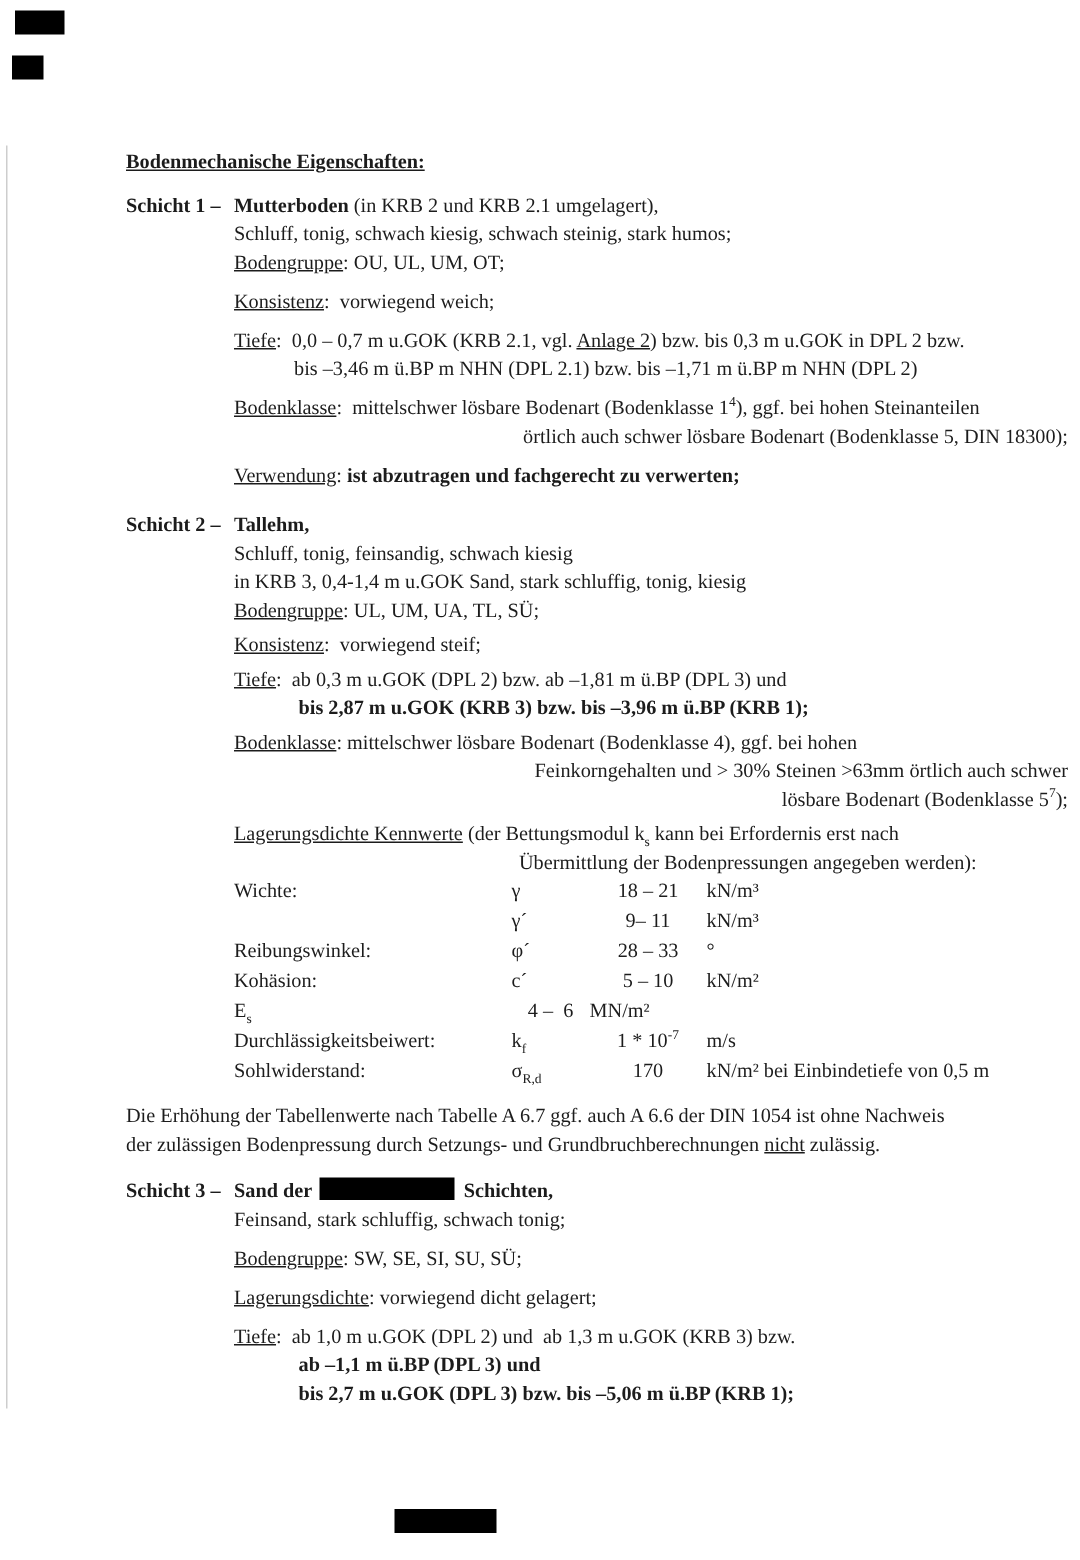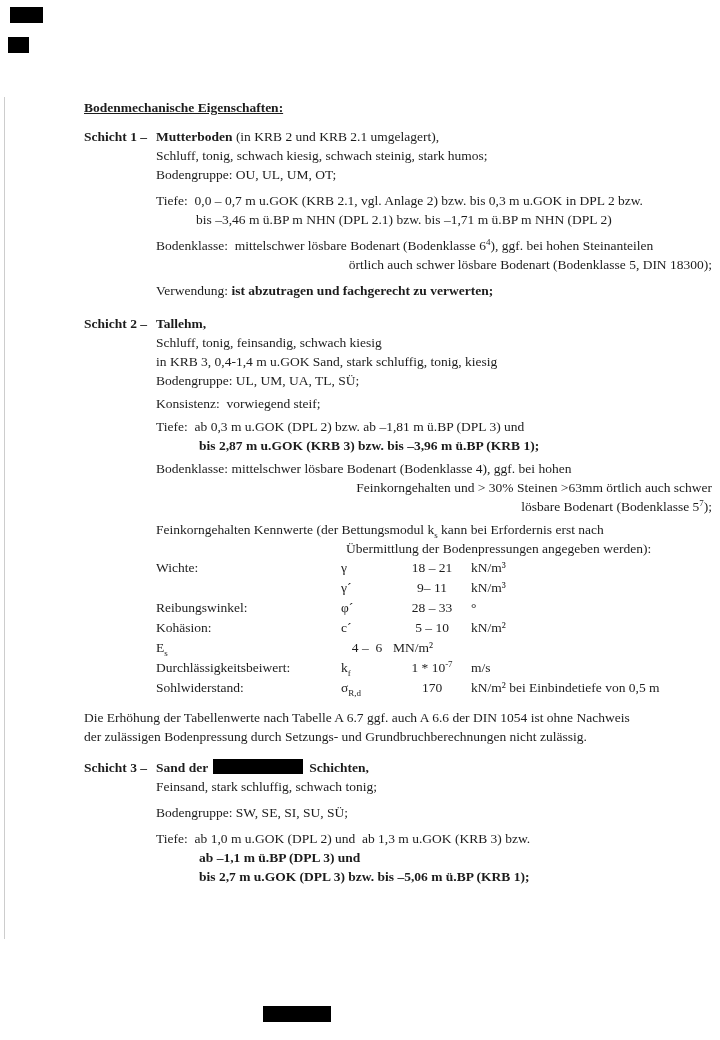--- a/index.html
+++ b/index.html
@@ -14,21 +14,21 @@
   .redaction{position:absolute;background:#000;}
   #red-top-1{left:10px;top:7px;width:33px;height:16px;}
   #red-top-2{left:8px;top:37px;width:21px;height:16px;}
   #red-bottom{left:263px;top:1006px;width:68px;height:16px;}
   .content{position:absolute;left:84px;top:98px;width:628px;}
   .title{font-weight:bold;text-decoration:underline;line-height:19px;margin-bottom:10px;}
   .section{display:grid;grid-template-columns:72px 1fr;}
   .sec-label{font-weight:bold;line-height:19px;}
   .line{line-height:19px;}
   .b{font-weight:bold;}
-  .ul{}
+  .ul{text-decoration:underline;}
   .g7{margin-top:7px;}
   .g4{margin-top:4px;}
   .ind40{margin-left:40px;}
   .ind43{margin-left:43px;font-weight:bold;}
   .ind92{margin-left:92px;text-align:right;}
   .ind190{margin-left:190px;}
   sup,sub{font-size:9px;line-height:0;}
   .krow{display:grid;grid-template-columns:185px 52px 78px 1fr;line-height:20px;}
   .kval{text-align:center;white-space:pre;}
   .ksym{white-space:pre;}
@@ -48,26 +48,27 @@
 <div class="content">
 
   <div class="title t">Bodenmechanische Eigenschaften:</div>
 
   <div class="section">
     <div class="sec-label t">Schicht 1 –</div>
     <div>
       <div class="line"><span class="b t">Mutterboden</span><span class="t"> (in KRB 2 und KRB 2.1 umgelagert),</span></div>
       <div class="line t">Schluff, tonig, schwach kiesig, schwach steinig, stark humos;</div>
       <div class="line"><span class="ul t">Bodengruppe</span><span class="t">: OU, UL, UM, OT;</span></div>
+      <div class="line g7"><span class="ul t">Konsistenz</span><span class="t">:  vorwiegend weich;</span></div>
       <div class="g7">
         <div class="line"><span class="ul t">Tiefe</span><span class="t">:  0,0 – 0,7 m u.GOK (KRB 2.1, vgl. </span><span class="ul t">Anlage 2</span><span class="t">) bzw. bis 0,3 m u.GOK in DPL 2 bzw.</span></div>
         <div class="line ind40 t">bis –3,46 m ü.BP m NHN (DPL 2.1) bzw. bis –1,71 m ü.BP m NHN (DPL 2)</div>
       </div>
       <div class="g7">
-        <div class="line"><span class="ul t">Bodenklasse</span><span class="t">:  mittelschwer lösbare Bodenart (Bodenklasse 6</span><sup class="t">4</sup><span class="t">), ggf. bei hohen Steinanteilen</span></div>
+        <div class="line"><span class="ul t">Bodenklasse</span><span class="t">:  mittelschwer lösbare Bodenart (Bodenklasse 1</span><sup class="t">4</sup><span class="t">), ggf. bei hohen Steinanteilen</span></div>
         <div class="line ind92 t">örtlich auch schwer lösbare Bodenart (Bodenklasse 5, DIN 18300);</div>
       </div>
       <div class="line g7"><span class="ul t">Verwendung</span><span class="t">: </span><span class="b t">ist abzutragen und fachgerecht zu verwerten;</span></div>
     </div>
   </div>
 
   <div class="section sec2">
     <div class="sec-label t">Schicht 2 –</div>
     <div>
       <div class="line"><span class="b t">Tallehm,</span></div>
@@ -78,21 +79,21 @@
       <div class="g4">
         <div class="line"><span class="ul t">Tiefe</span><span class="t">:  ab 0,3 m u.GOK (DPL 2) bzw. ab –1,81 m ü.BP (DPL 3) und</span></div>
         <div class="line ind43 t">bis 2,87 m u.GOK (KRB 3) bzw. bis –3,96 m ü.BP (KRB 1);</div>
       </div>
       <div class="g4">
         <div class="line"><span class="ul t">Bodenklasse</span><span class="t">: mittelschwer lösbare Bodenart (Bodenklasse 4), ggf. bei hohen</span></div>
         <div class="line ind92 t">Feinkorngehalten und &gt; 30% Steinen &gt;63mm örtlich auch schwer</div>
         <div class="line ind92"><span class="t">lösbare Bodenart (Bodenklasse 5</span><sup class="t">7</sup><span class="t">);</span></div>
       </div>
       <div class="g4">
-        <div class="line"><span class="ul t">Feinkorngehalten Kennwerte</span><span class="t"> (der Bettungsmodul k</span><sub class="t">s</sub><span class="t"> kann bei Erfordernis erst nach</span></div>
+        <div class="line"><span class="ul t">Lagerungsdichte Kennwerte</span><span class="t"> (der Bettungsmodul k</span><sub class="t">s</sub><span class="t"> kann bei Erfordernis erst nach</span></div>
         <div class="line ind190 t">Übermittlung der Bodenpressungen angegeben werden):</div>
 
         <div class="krow">
           <div class="t">Wichte:</div>
           <div class="ksym"><span class="t">γ</span><sub class="t"></sub></div>
           <div class="kval"><span class="t">18 – 21</span><sup class="t"></sup></div>
           <div class="t">kN/m³</div>
         </div>
         <div class="krow">
           <div class="t"></div>
@@ -137,20 +138,21 @@
     <div class="line t">Die Erhöhung der Tabellenwerte nach Tabelle A 6.7 ggf. auch A 6.6 der DIN 1054 ist ohne Nachweis</div>
     <div class="line"><span class="t">der zulässigen Bodenpressung durch Setzungs- und Grundbruchberechnungen </span><span class="ul t">nicht</span><span class="t"> zulässig.</span></div>
   </div>
 
   <div class="section sec3">
     <div class="sec-label t">Schicht 3 –</div>
     <div>
       <div class="line"><span class="b t">Sand der</span><span class="redact-inline"></span><span class="b t">Schichten,</span></div>
       <div class="line t">Feinsand, stark schluffig, schwach tonig;</div>
       <div class="line g7"><span class="ul t">Bodengruppe</span><span class="t">: SW, SE, SI, SU, SÜ;</span></div>
+      <div class="line g7"><span class="ul t">Lagerungsdichte</span><span class="t">: vorwiegend dicht gelagert;</span></div>
       <div class="g7">
         <div class="line"><span class="ul t">Tiefe</span><span class="t">:  ab 1,0 m u.GOK (DPL 2) und  ab 1,3 m u.GOK (KRB 3) bzw.</span></div>
         <div class="line ind43 t">ab –1,1 m ü.BP (DPL 3) und</div>
         <div class="line ind43 t">bis 2,7 m u.GOK (DPL 3) bzw. bis –5,06 m ü.BP (KRB 1);</div>
       </div>
     </div>
   </div>
 
 </div>
 

